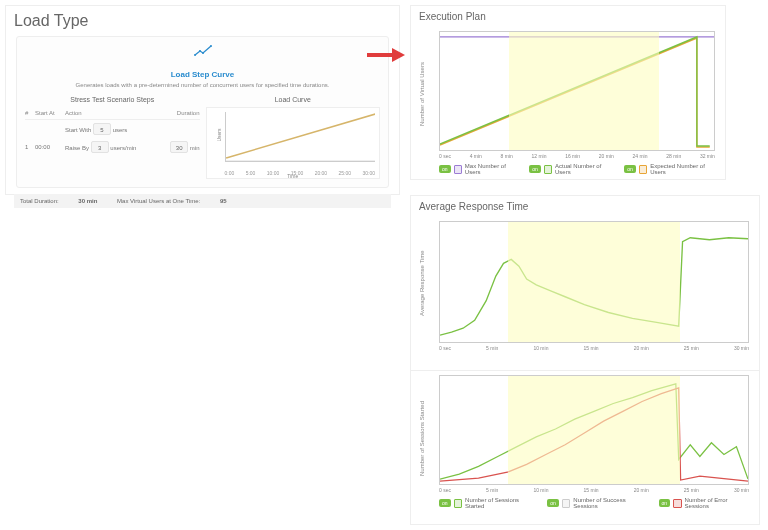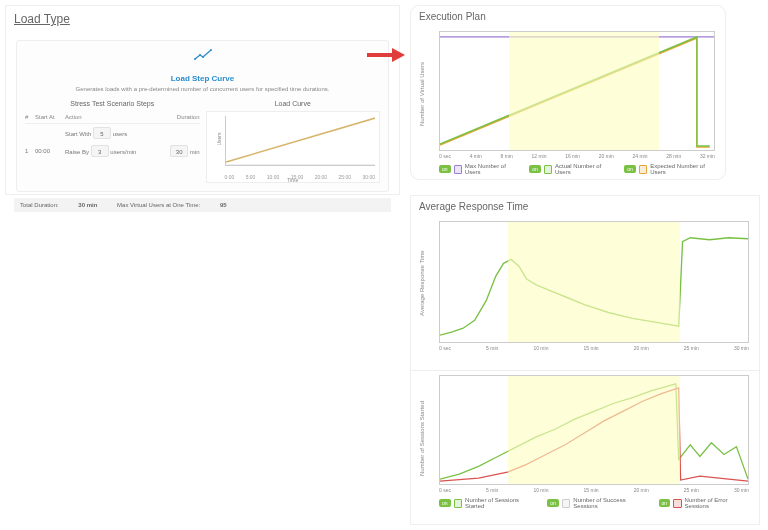--- a/index.html
+++ b/index.html
@@ -16,26 +16,25 @@
     position: absolute;
     left: 5px;
     top: 5px;
     width: 395px;
     height: 190px;
     background: #fff;
     border: 1px solid #eee;
   }
   .load-type .title {
     padding: 6px 8px;
-    font-size: 12px;
-    color: #666;
-    text-decoration: underline;
+    font-size: 16px;
+    color: #666;
   }
   .load-type .inner {
-    margin: 8px 10px 0 10px;
+    margin: 0 10px 0 10px;
     border: 1px solid #eee;
     border-radius: 3px;
     padding: 8px;
     background: #fdfdfd;
   }
   .curve-title {
     text-align: center;
     color: #2a8cce;
     font-size: 8px;
     font-weight: bold;
@@ -151,21 +150,21 @@
   }
   .sw {
     width: 9px; height: 9px; border:1px solid #999; border-radius:1px;
   }
   .xticks {
     display:flex; justify-content:space-between;
     font-size:5px; color:#888;
     margin: 1px 10px 0 28px;
   }
   
-  #exec-plan { left: 410px; top: 5px; width: 316px; height: 175px; border-radius: 9px; }
+  #exec-plan { left: 410px; top: 5px; width: 316px; height: 175px; }
   #exec-plan .chart-area { height: 120px; }
   #exec-plan .ylab { top: 120px; }
   #resp-time { left: 410px; top: 195px; width: 350px; height: 210px; }
   #resp-time .chart-area { height: 122px; }
   #resp-time .ylab { top: 120px; }
   #sessions-wrap { left: 410px; top: 370px; width: 350px; height: 155px; }
   #sessions-wrap .chart-area { height: 110px; }
   #sessions-wrap .ylab { top: 105px; }
 </style>
 </head>

